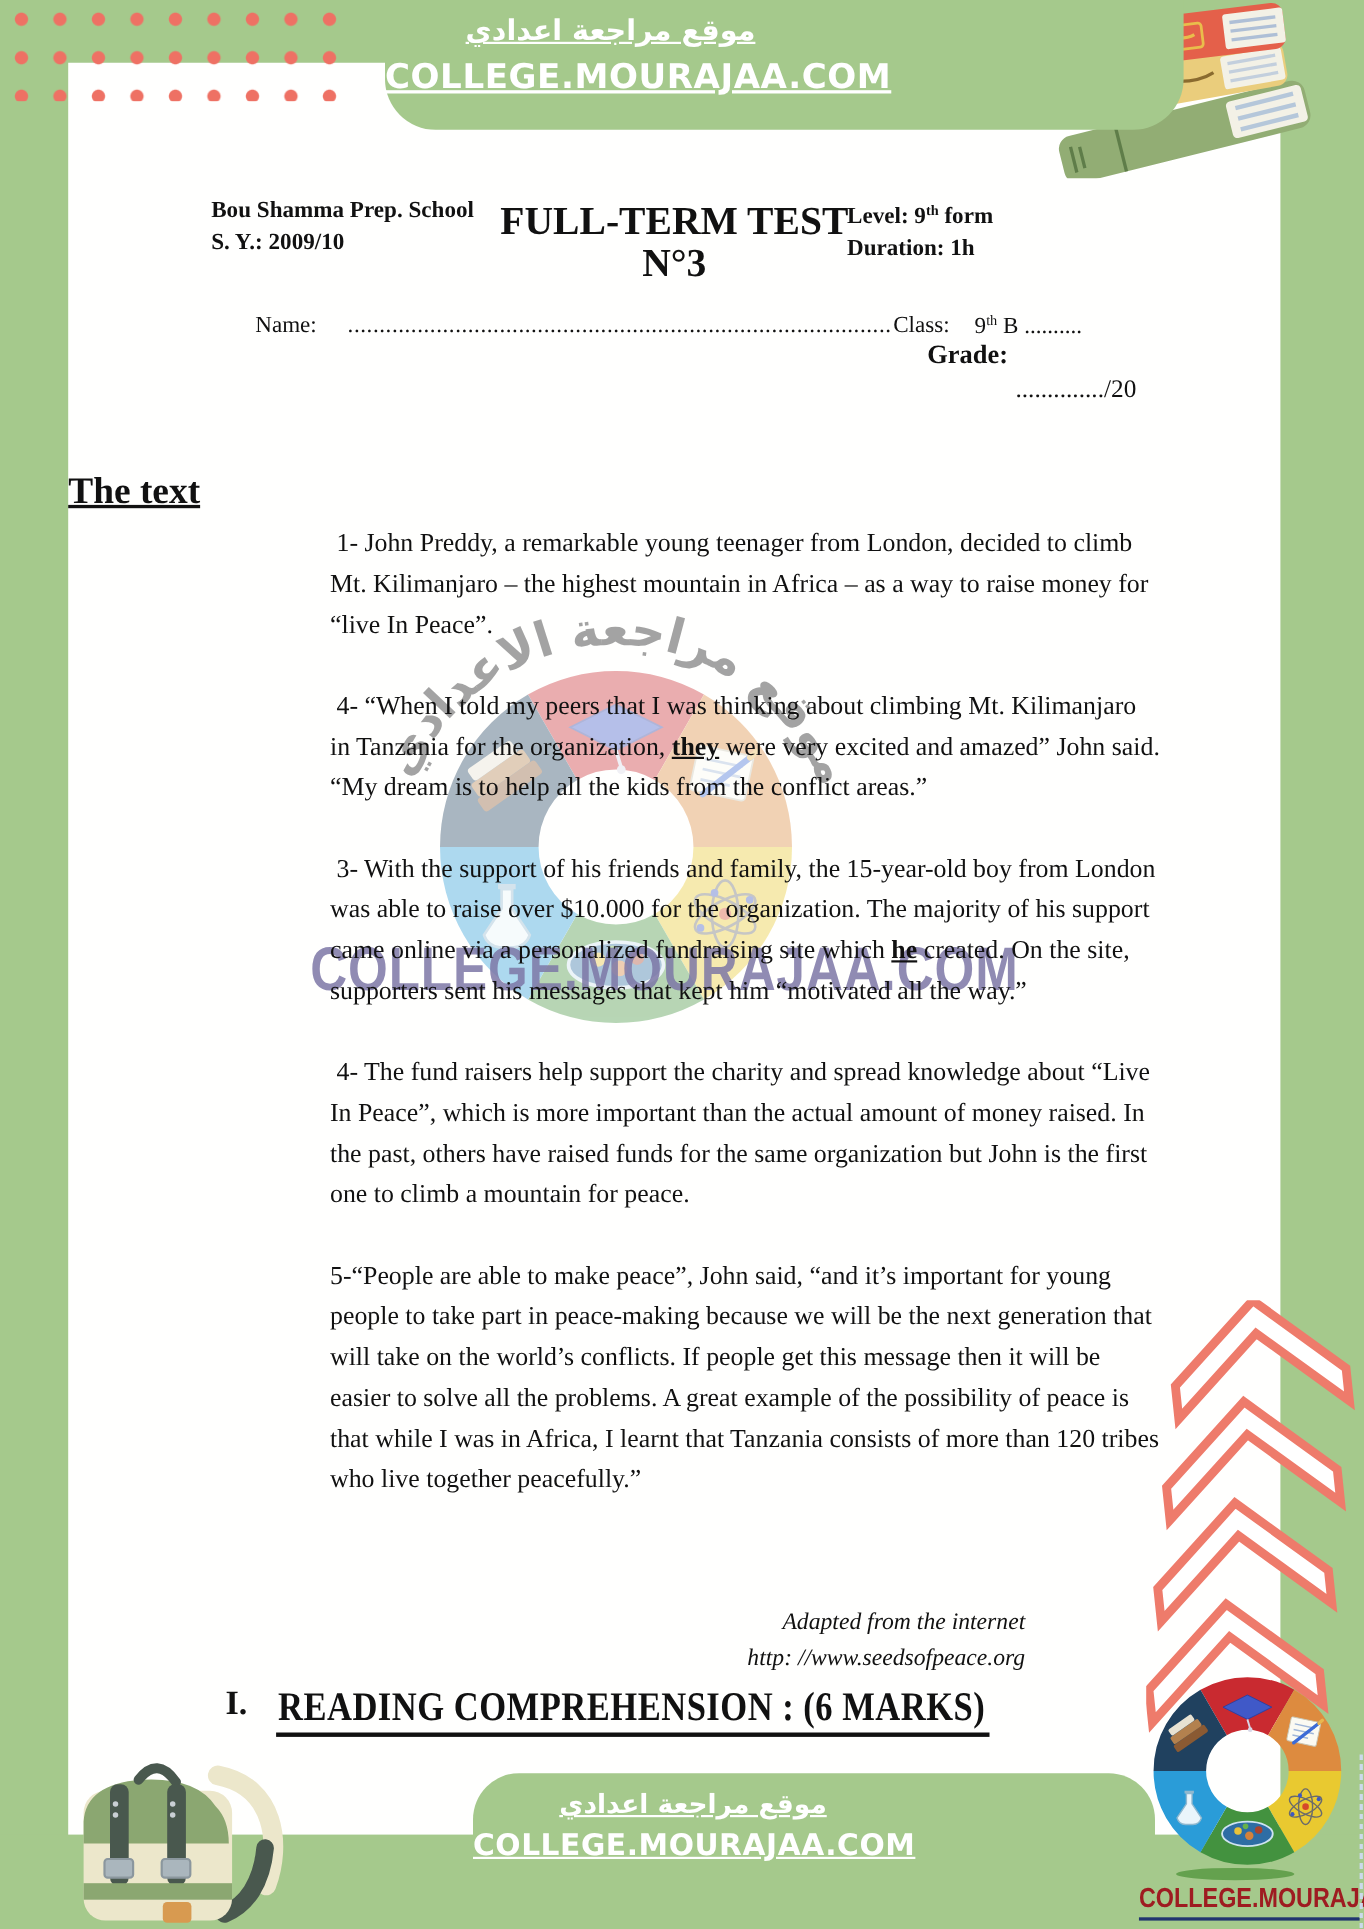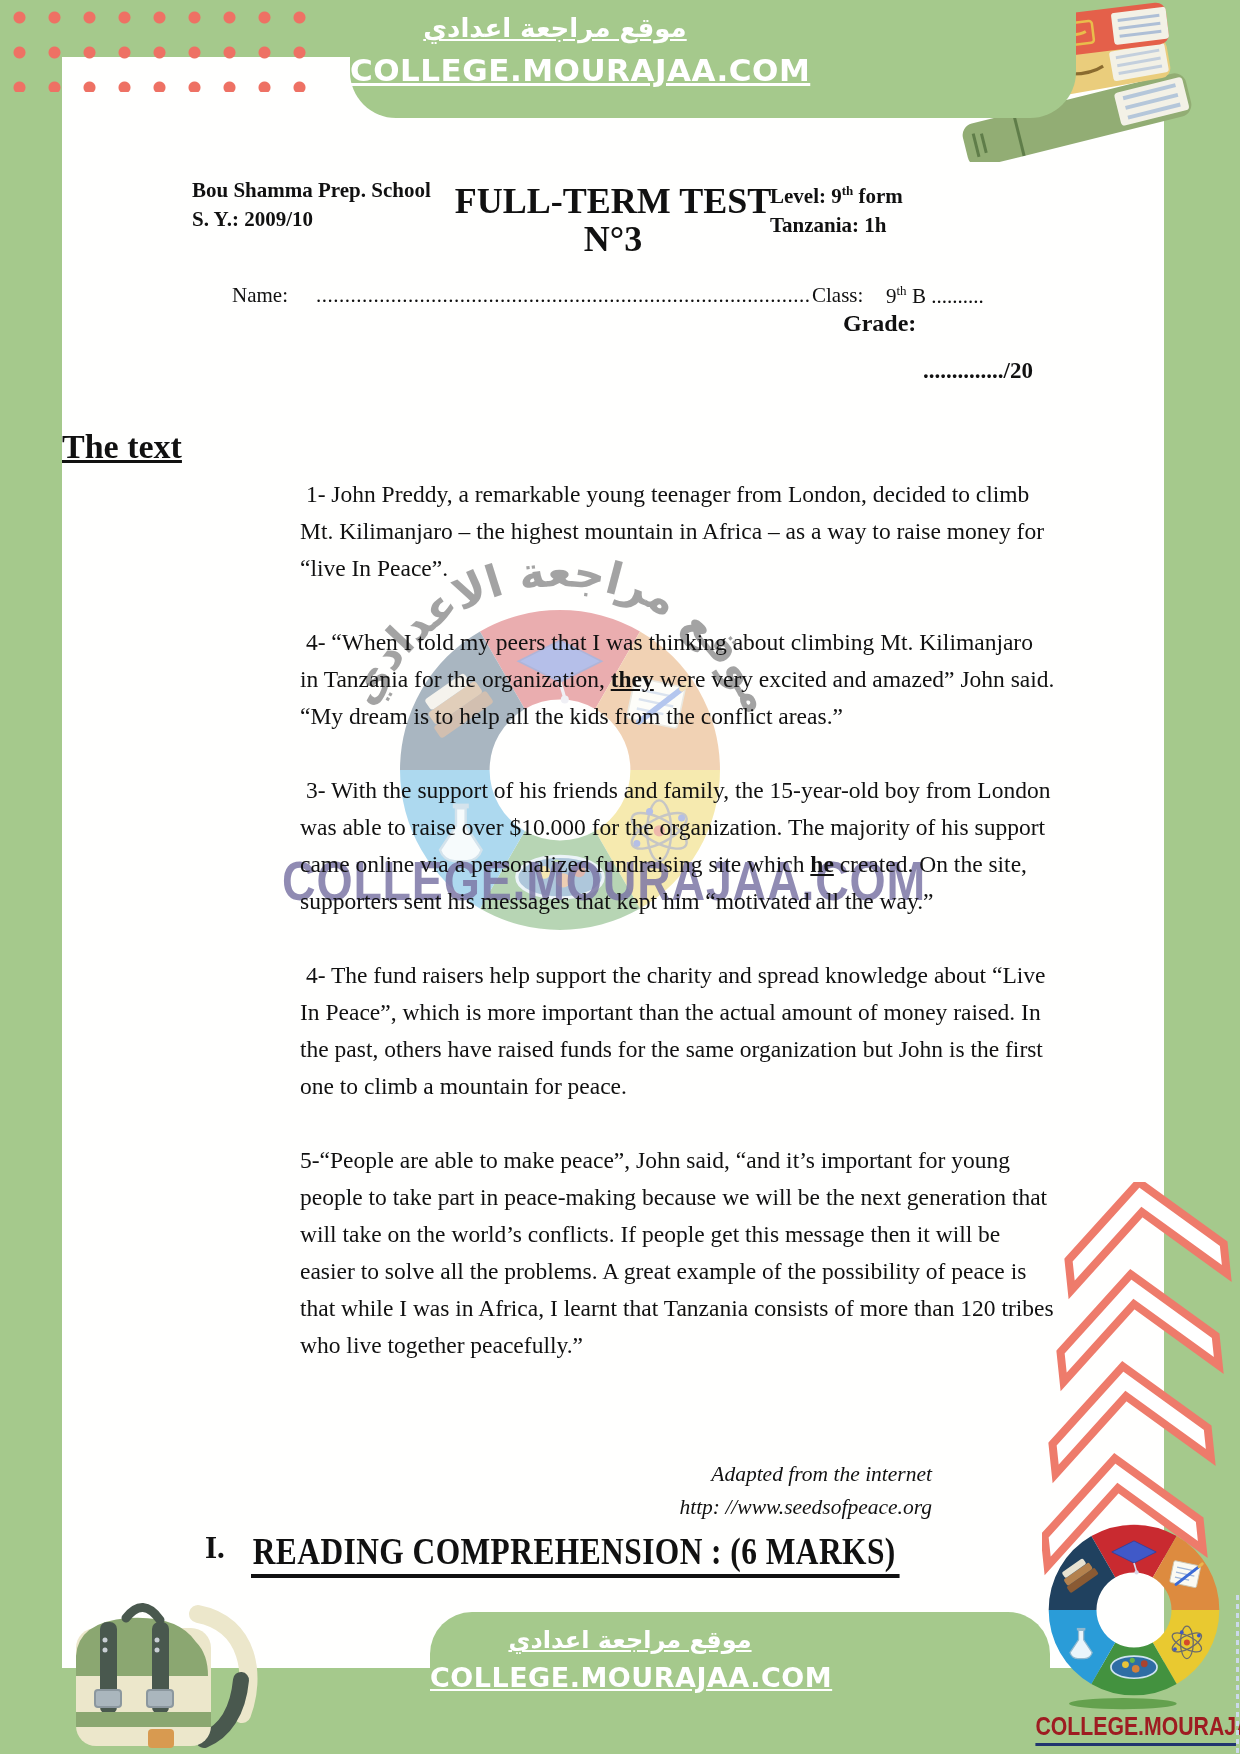--- a/index.html
+++ b/index.html
@@ -26,21 +26,21 @@
   .level-block{position:absolute;left:770px;top:176px;font-weight:bold;font-size:21px;line-height:29px;z-index:5;}
   .sup{font-size:13px;vertical-align:super;}
   
   .meta-row{position:absolute;left:0;top:283px;width:1240px;font-size:21px;z-index:5;}
   .name-label{position:absolute;left:232px;}
   .name-dots{position:absolute;left:316px;letter-spacing:.5px;}
   .class-label{position:absolute;left:812px;}
   .class-value{position:absolute;left:886px;}
   
   .grade-label{position:absolute;left:843px;top:310px;font-weight:bold;font-size:24px;z-index:5;}
-  .grade-value{position:absolute;left:800px;top:358px;width:233px;text-align:right;font-weight:bold;font-size:23px;z-index:5;}
+  .grade-value{position:absolute;left:800px;top:341px;width:233px;text-align:right;font-weight:normal;font-size:23px;z-index:5;}
   
   .text-heading{position:absolute;left:62px;top:428px;width:1102px;text-align:left;font-weight:bold;
                 font-size:34px;text-decoration:underline;z-index:5;}
   
   .text-body{position:absolute;left:300px;top:476px;width:756px;font-size:23.5px;line-height:37px;z-index:5;}
   .text-body p{margin:0 0 37px 0;white-space:pre-wrap;}
   .em-run{font-weight:bold;text-decoration:underline;}
   
   .source-block{position:absolute;right:308px;top:1458px;text-align:right;font-style:italic;font-weight:normal;
                 font-size:21.5px;line-height:33px;z-index:5;}
@@ -169,21 +169,21 @@
   <div class="school-block">
     <div>Bou Shamma Prep. School</div>
     <div>S. Y.: 2009/10</div>
   </div>
   <div class="test-title">
     <div>FULL-TERM TEST</div>
     <div>N°3</div>
   </div>
   <div class="level-block">
     <div><span>Level: 9</span><span class="sup">th</span><span> form</span></div>
-    <div>Tanzania: 1h</div>
+    <div>Duration: 1h</div>
   </div>
 
   <div class="meta-row">
     <span class="name-label">Name:</span>
     <span class="name-dots">......................................................................................</span>
     <span class="class-label">Class:</span>
     <span class="class-value"><span>9</span><span class="sup">th</span><span> B ..........</span></span>
   </div>
 
   <div class="grade-label">Grade:</div>

